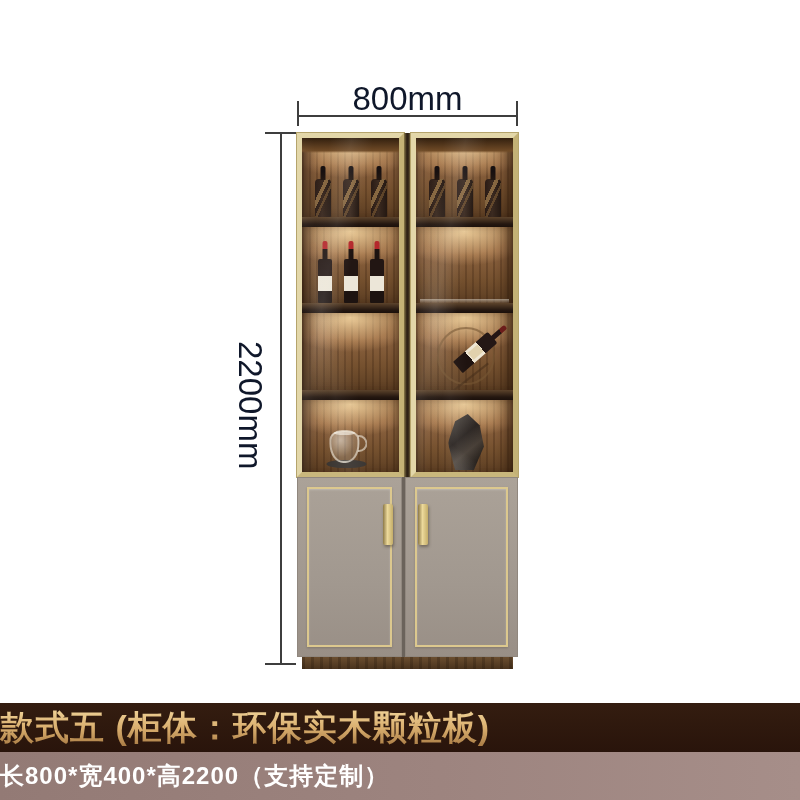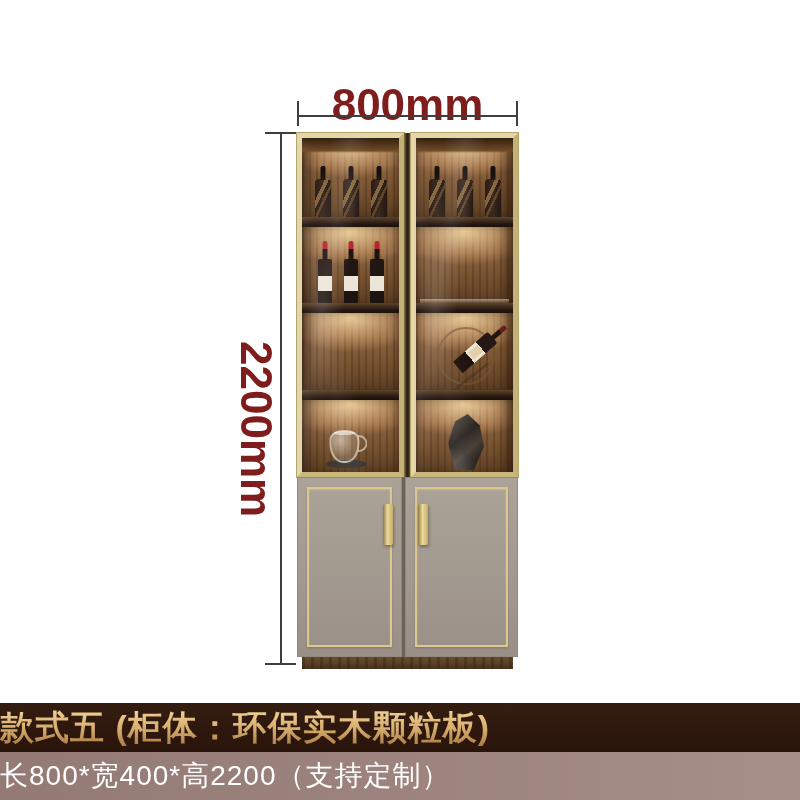--- a/index.html
+++ b/index.html
@@ -3,21 +3,21 @@
 <meta charset="utf-8">
 <style>
   * { margin:0; padding:0; box-sizing:border-box; }
   html,body { background:#fff; }
   .page {
     position:relative; width:800px; height:800px; background:#ffffff;
     font-family:"Liberation Sans", sans-serif; overflow:hidden;
   }
 
   
-  .dim-label { color:#7f1d1d; font-size:44px; font-weight:700; }
+  .dim-label { color:#0f172a; font-size:33px; font-weight:400; }
   .dim-w-label { position:absolute; left:297px; top:80px; width:221px; text-align:center; }
   .dim-h-label { position:absolute; left:231px; top:341px; writing-mode:vertical-rl; }
   .dim-line { position:absolute; background:#3e3e3e; }
   .dim-w-line { left:298px; top:115px; width:219px; height:2px; }
   .dim-w-tick-l { left:297px; top:101px; width:2px; height:25px; }
   .dim-w-tick-r { left:516px; top:101px; width:2px; height:25px; }
   .dim-h-line { left:280px; top:133px; width:2px; height:531px; }
   .dim-h-tick-t { left:265px; top:132px; width:31px; height:2px; }
   .dim-h-tick-b { left:265px; top:663px; width:31px; height:2px; }
 
@@ -139,21 +139,21 @@
 
   
   .banner { position:absolute; left:0; width:800px; display:flex; align-items:center; justify-content:flex-start; }
   .banner-style { top:703px; height:49px; background:linear-gradient(180deg,#341d10,#29140b); }
   .banner-style .txt {
     font-size:34px; font-weight:700; letter-spacing:1px;
     background:linear-gradient(180deg,#f2d69c 5%,#d9ae6e 50%,#a3753f 95%);
     -webkit-background-clip:text; background-clip:text; color:transparent;
   }
   .banner-size { top:752px; height:48px; background:linear-gradient(90deg,#937a75,#9d847f 55%,#a68e89); }
-  .banner-size .txt { font-size:28px; font-weight:400; color:#ffffff; letter-spacing:1px; }
+  .banner-size .txt { font-size:24px; font-weight:700; color:#ffffff; letter-spacing:1px; }
 </style>
 </head>
 <body>
 
 <div class="page">
 
   <div class="dim-label dim-w-label">800mm</div>
   <div class="dim-line dim-w-line"></div>
   <div class="dim-line dim-w-tick-l"></div>
   <div class="dim-line dim-w-tick-r"></div>

